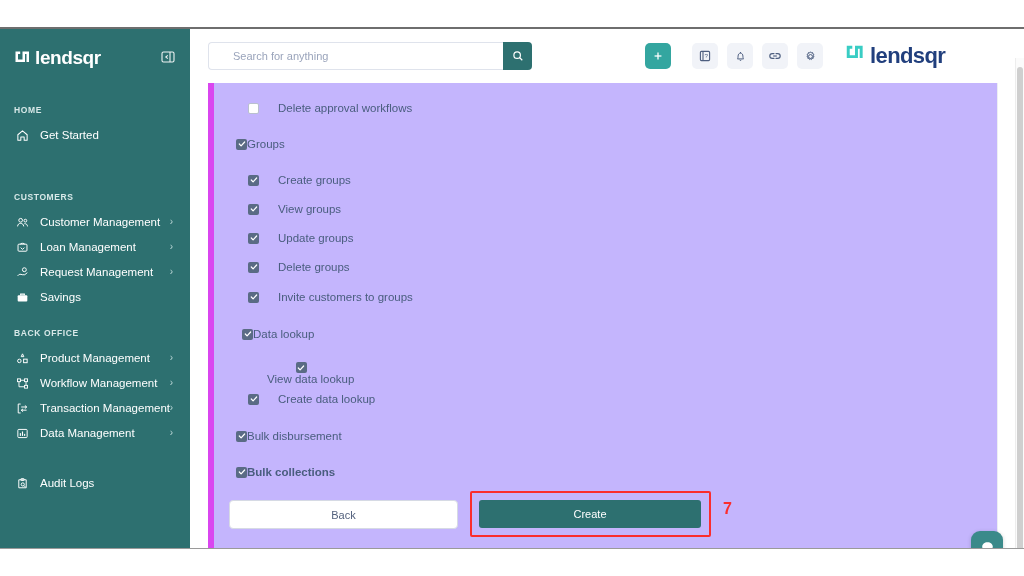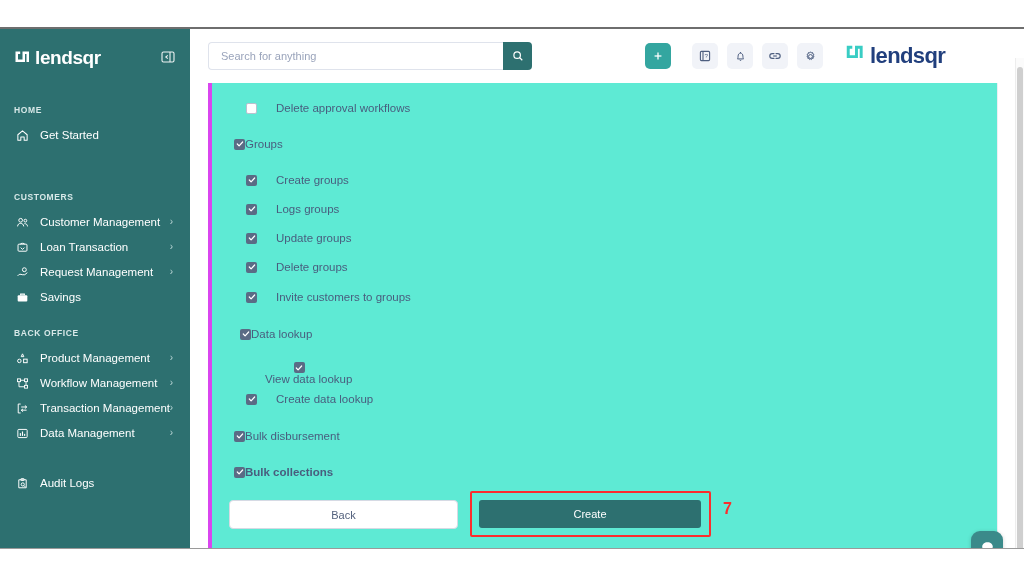--- a/index.html
+++ b/index.html
@@ -72,21 +72,21 @@
   
   #header {
     position: absolute; left: 190px; top: 0; width: 834px; height: 54px;
     background: #ffffff; z-index: 6;
   }
   #search-wrap {
     position: absolute; left: 18px; top: 13px; display: flex; align-items: stretch;
   }
   #search-input {
     width: 295px; height: 28px; border: 1px solid #dfe3ec; border-right: none;
-    border-radius: 4px 0 0 4px; padding: 0 12px; font-size: 11px;
+    border-radius: 4px 0 0 4px; padding: 0 24px; font-size: 11px;
     font-family: "Liberation Sans", sans-serif; color: #3b4a66; outline: none;
     background: #fff;
   }
   #search-input::placeholder { color: #9aa4bb; }
   #search-button {
     width: 29px; height: 28px; background: #2d7070; border: none;
     border-radius: 0 4px 4px 0; display: flex; align-items: center;
     justify-content: center; cursor: pointer;
   }
   .hdr-btn {
@@ -107,21 +107,21 @@
     font-size: 22px; font-weight: 700; color: #213f7d; letter-spacing: -0.6px;
   }
 
   
   #main {
     position: absolute; left: 190px; top: 54px; width: 834px; height: 465px;
     background: #ffffff; overflow: hidden;
   }
   #card {
     position: absolute; left: 18px; top: 0px; width: 790px; height: 466px;
-    background: #5eead4; border-left: 4px solid #d946ef;
+    background: #c4b5fd; border-left: 6px solid #d946ef;
     border-right: 1px solid #eceef4; border-bottom: 1px solid #eceef4;
   }
   .perm-row {
     position: absolute; display: flex; align-items: center; height: 16px;
   }
   .cb {
     width: 11px; height: 11px; border-radius: 2px; flex: 0 0 11px;
     display: flex; align-items: center; justify-content: center;
   }
   .cb.checked { background: #5a6b85; }
@@ -222,21 +222,21 @@
       <span class="sb-caret">›</span>
     </div>
     <div class="sb-item" style="top:207px">
       <span class="sb-ico">
         <svg width="13" height="13" viewBox="0 0 14 14">
           <rect x="2.2" y="3.4" width="9.6" height="7.6" rx="1" fill="none" stroke="#ffffff" stroke-width="1.05"></rect>
           <path d="M4.6 3.4 C4.6 2.2 9.4 2.2 9.4 3.4" fill="none" stroke="#ffffff" stroke-width="1.05"></path>
           <path d="M5 7.2 L7 9 L9 7.2" fill="none" stroke="#ffffff" stroke-width="1.05"></path>
         </svg>
       </span>
-      <span class="sb-label">Loan Transaction</span>
+      <span class="sb-label">Loan Management</span>
       <span class="sb-caret">›</span>
     </div>
     <div class="sb-item" style="top:232px">
       <span class="sb-ico">
         <svg width="13" height="13" viewBox="0 0 14 14">
           <path d="M1.8 10.6 C3.2 8.6 5 8.6 6.6 9.4 L9.4 9.4" fill="none" stroke="#ffffff" stroke-width="1.05"></path>
           <path d="M9.4 9.4 L12.2 7.2" fill="none" stroke="#ffffff" stroke-width="1.05"></path>
           <circle cx="9" cy="4" r="2.1" fill="none" stroke="#ffffff" stroke-width="1.05"></circle>
         </svg>
       </span>
@@ -396,21 +396,21 @@
         </span>
         <span class="perm-label">Create groups</span>
       </div>
 
       <div class="perm-row lvl1" style="left:34px; top:118px;">
         <span class="cb checked">
           <svg width="8" height="8" viewBox="0 0 10 10">
               <path d="M1.6 5 L3.9 7.3 L8.3 2.5" fill="none" stroke="#ffffff" stroke-width="1.5" stroke-linecap="round" stroke-linejoin="round"></path>
             </svg>
         </span>
-        <span class="perm-label">Logs groups</span>
+        <span class="perm-label">View groups</span>
       </div>
 
       <div class="perm-row lvl1" style="left:34px; top:147px;">
         <span class="cb checked">
           <svg width="8" height="8" viewBox="0 0 10 10">
               <path d="M1.6 5 L3.9 7.3 L8.3 2.5" fill="none" stroke="#ffffff" stroke-width="1.5" stroke-linecap="round" stroke-linejoin="round"></path>
             </svg>
         </span>
         <span class="perm-label">Update groups</span>
       </div>

